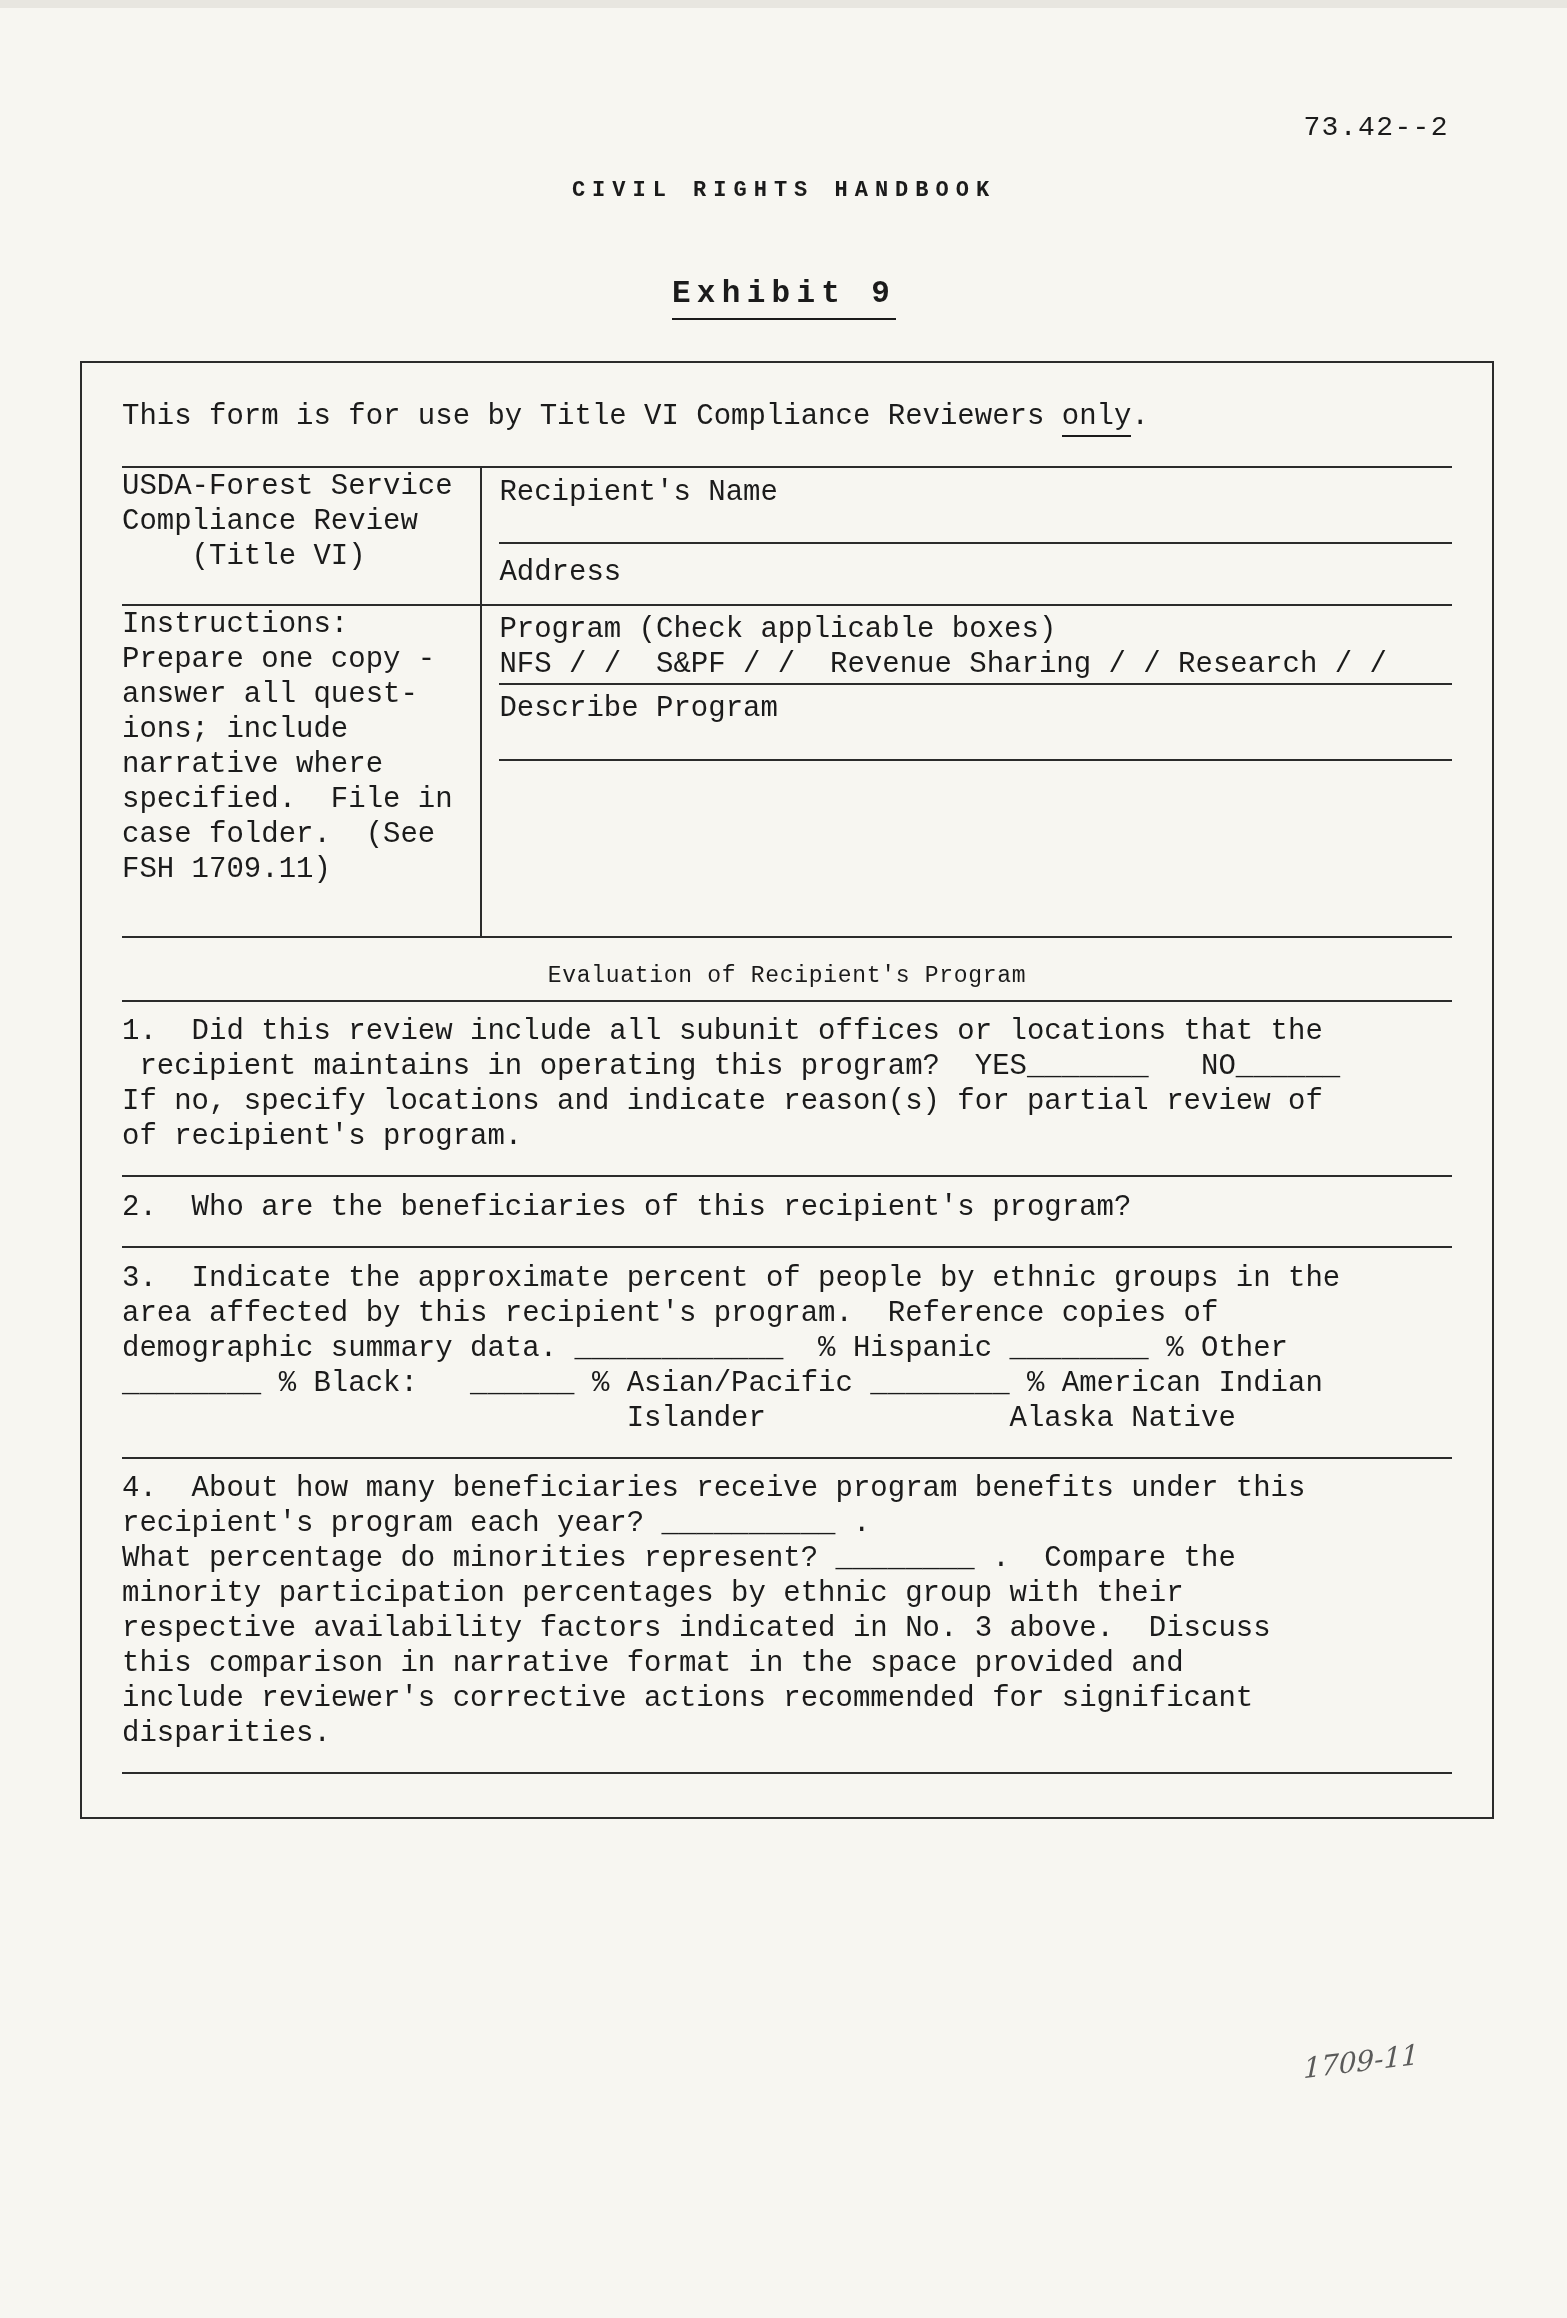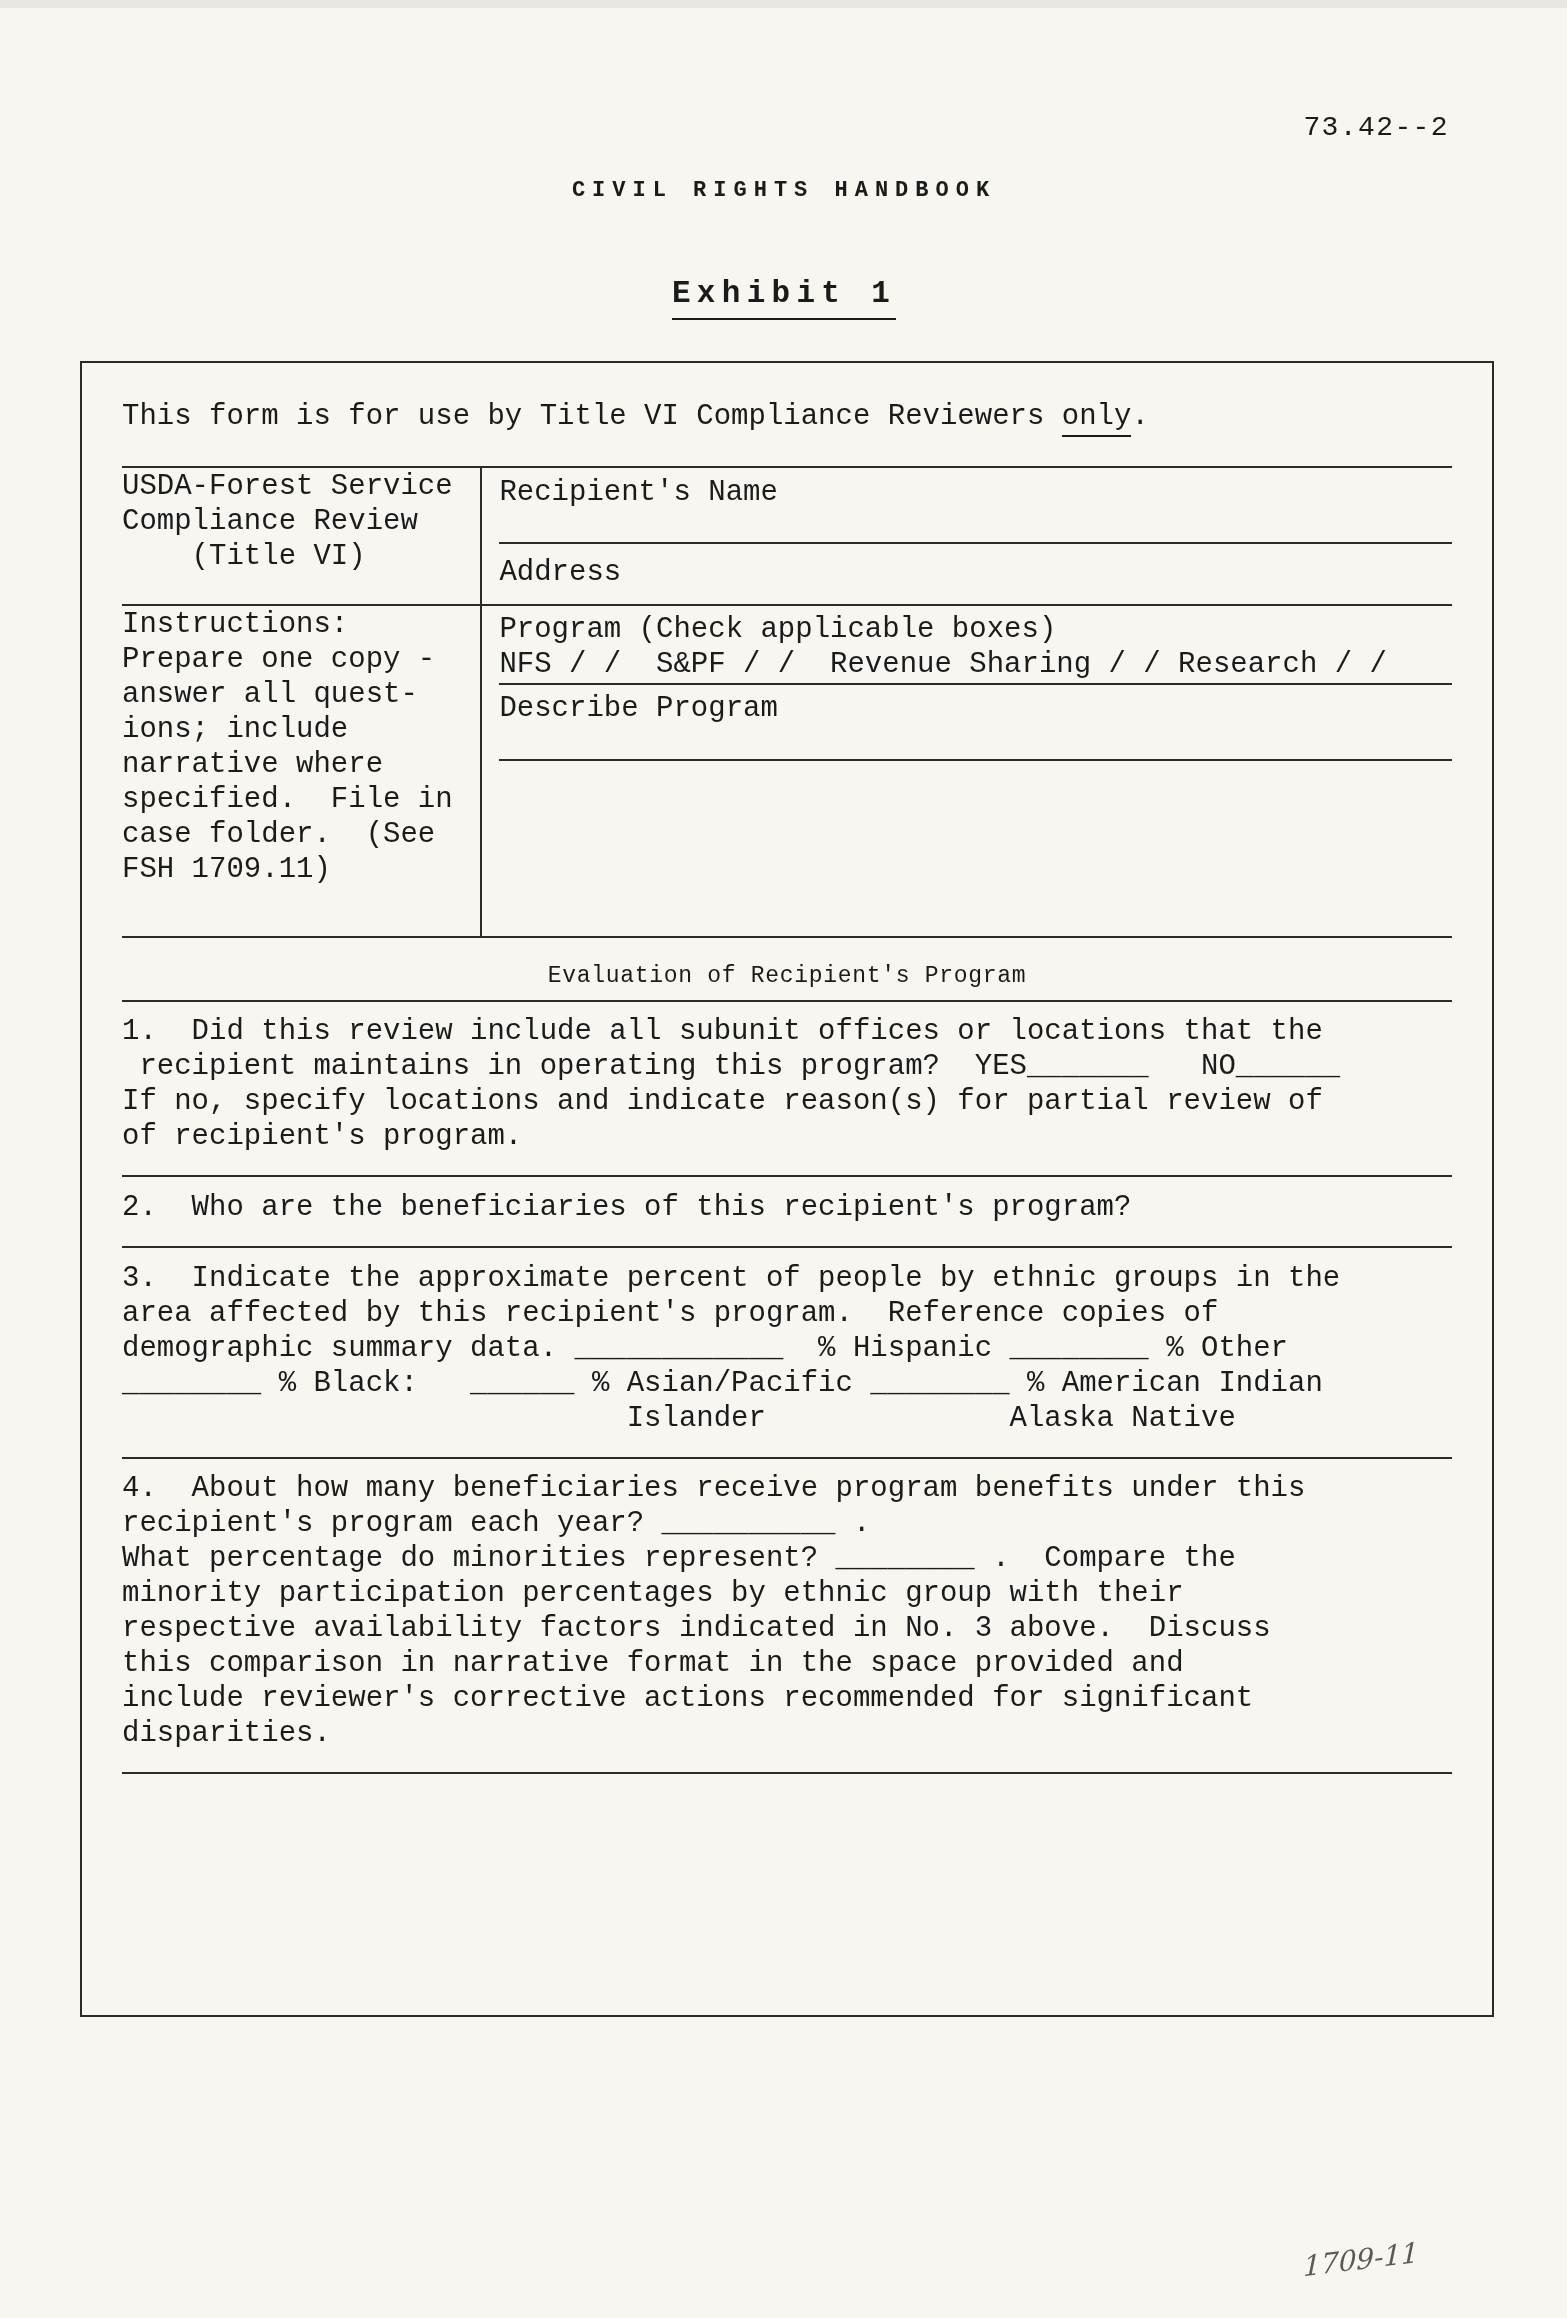--- a/index.html
+++ b/index.html
@@ -36,21 +36,21 @@
     letter-spacing: 6.3px;
   }
   .exhibit .u-wrap {
     border-bottom: 2.8px solid #1b1b1b;
     padding-bottom: 7px;
   }
   .formbox {
     margin-left: 80px;
     margin-top: 50px;
     width: 1414px;
-    height: 1656px;
+    height: 1458px;
     border: 2.8px solid #2b2b2b;
     padding: 0 40px;
     position: relative;
   }
   .intro {
     margin-top: 36px;
     font-size: 29px;
     line-height: 35px;
     white-space: pre;
   }
@@ -134,21 +134,21 @@
 </head>
 <body>
 
 <div class="page">
 
   <div class="doc-number">73.42--2</div>
 
   <div class="title">CIVIL RIGHTS HANDBOOK</div>
 
   <div class="exhibit">
-    <span class="u-wrap">Exhibit 1</span>
+    <span class="u-wrap">Exhibit 9</span>
   </div>
 
   <div class="formbox">
 
     <div class="intro"><span>This form is for use by Title VI Compliance Reviewers </span><span class="u">only</span><span>.</span></div>
 
     <div class="tbl">
       <div class="hr"></div>
       <div class="vdiv"></div>
 

